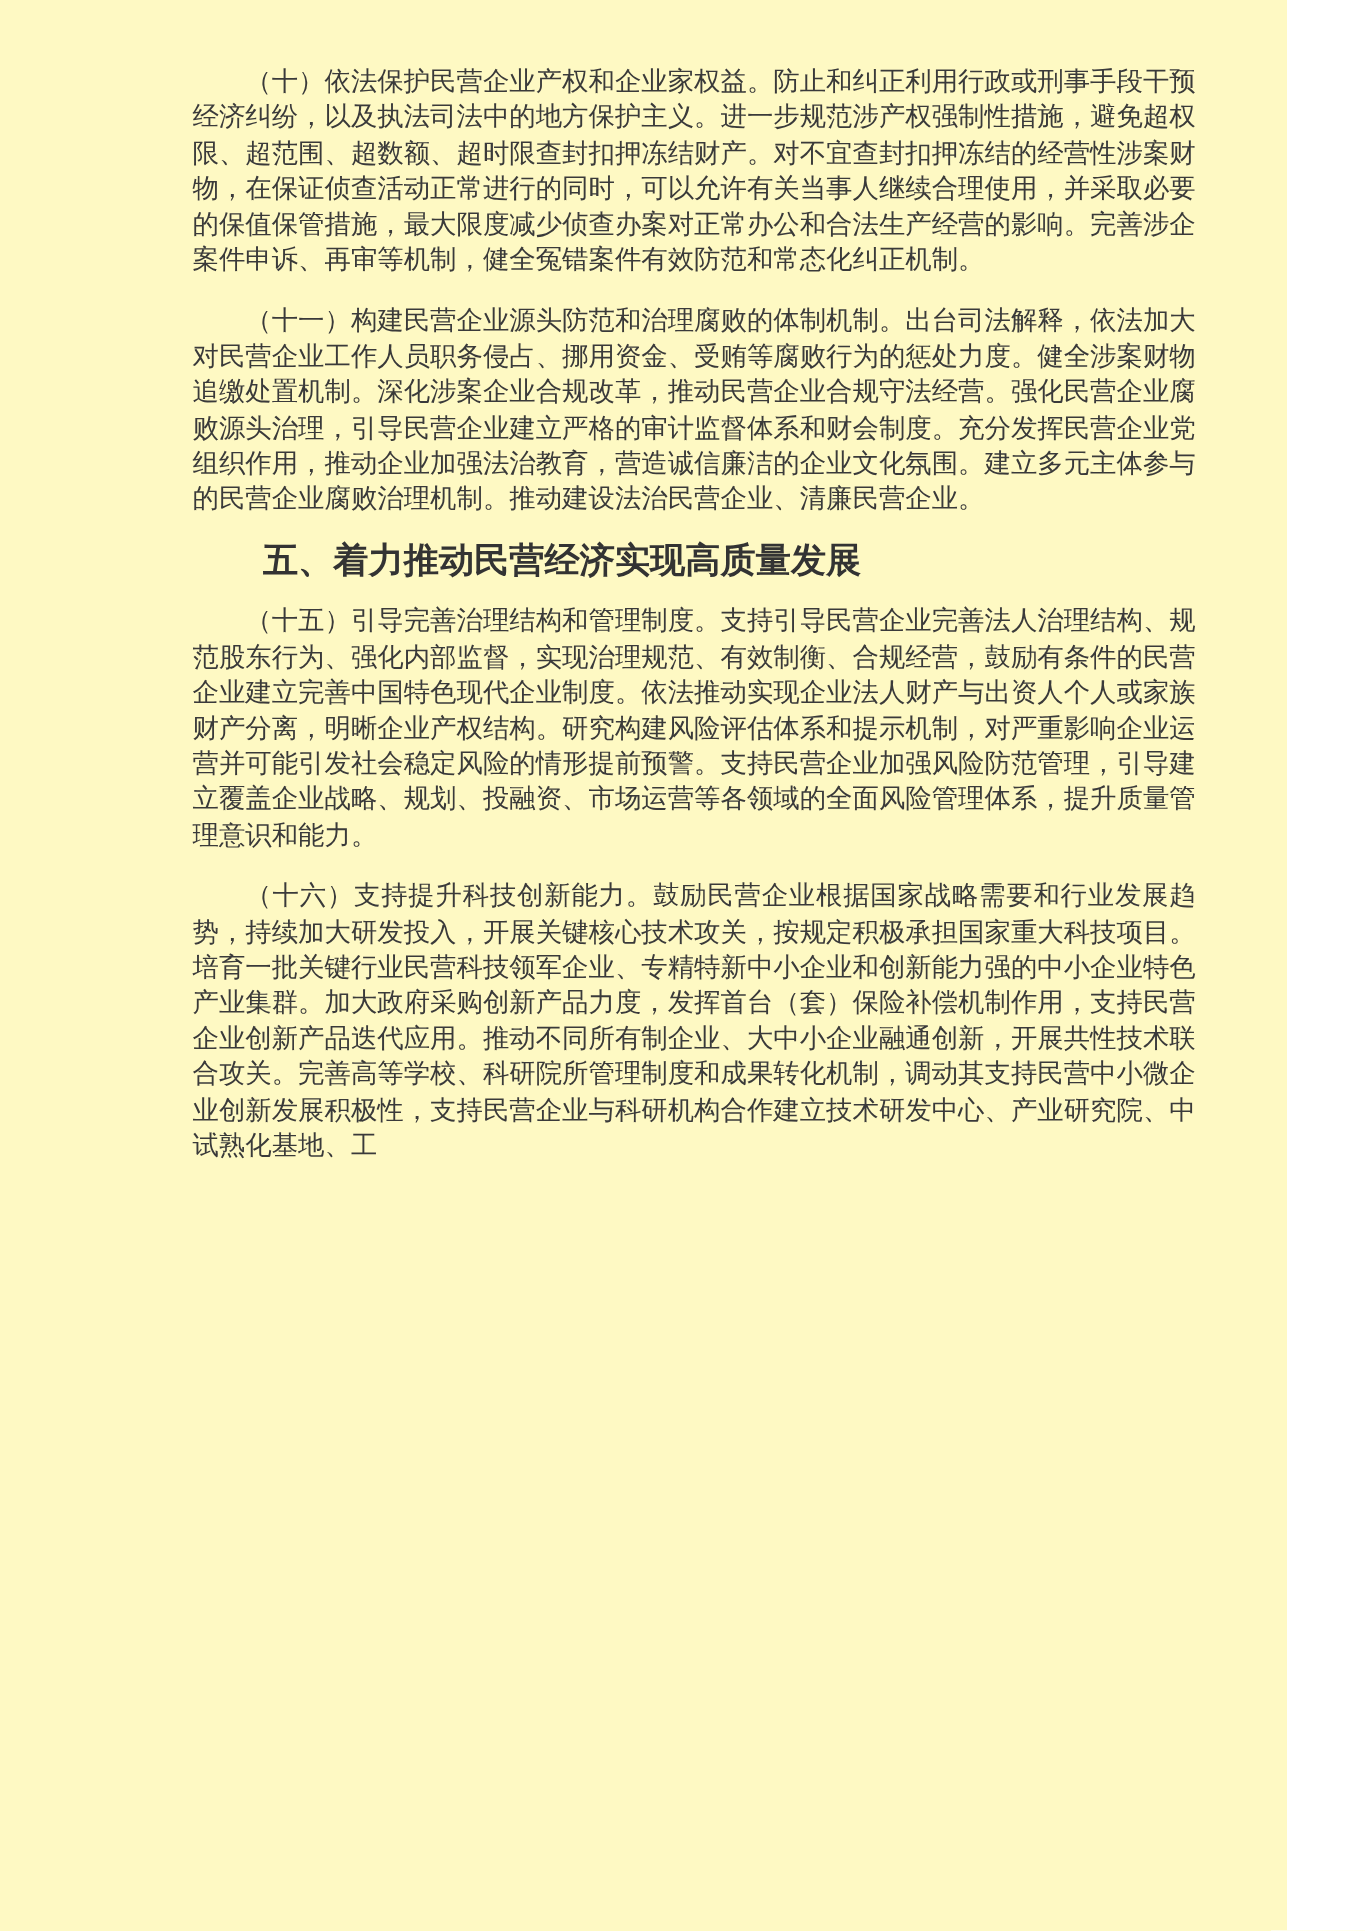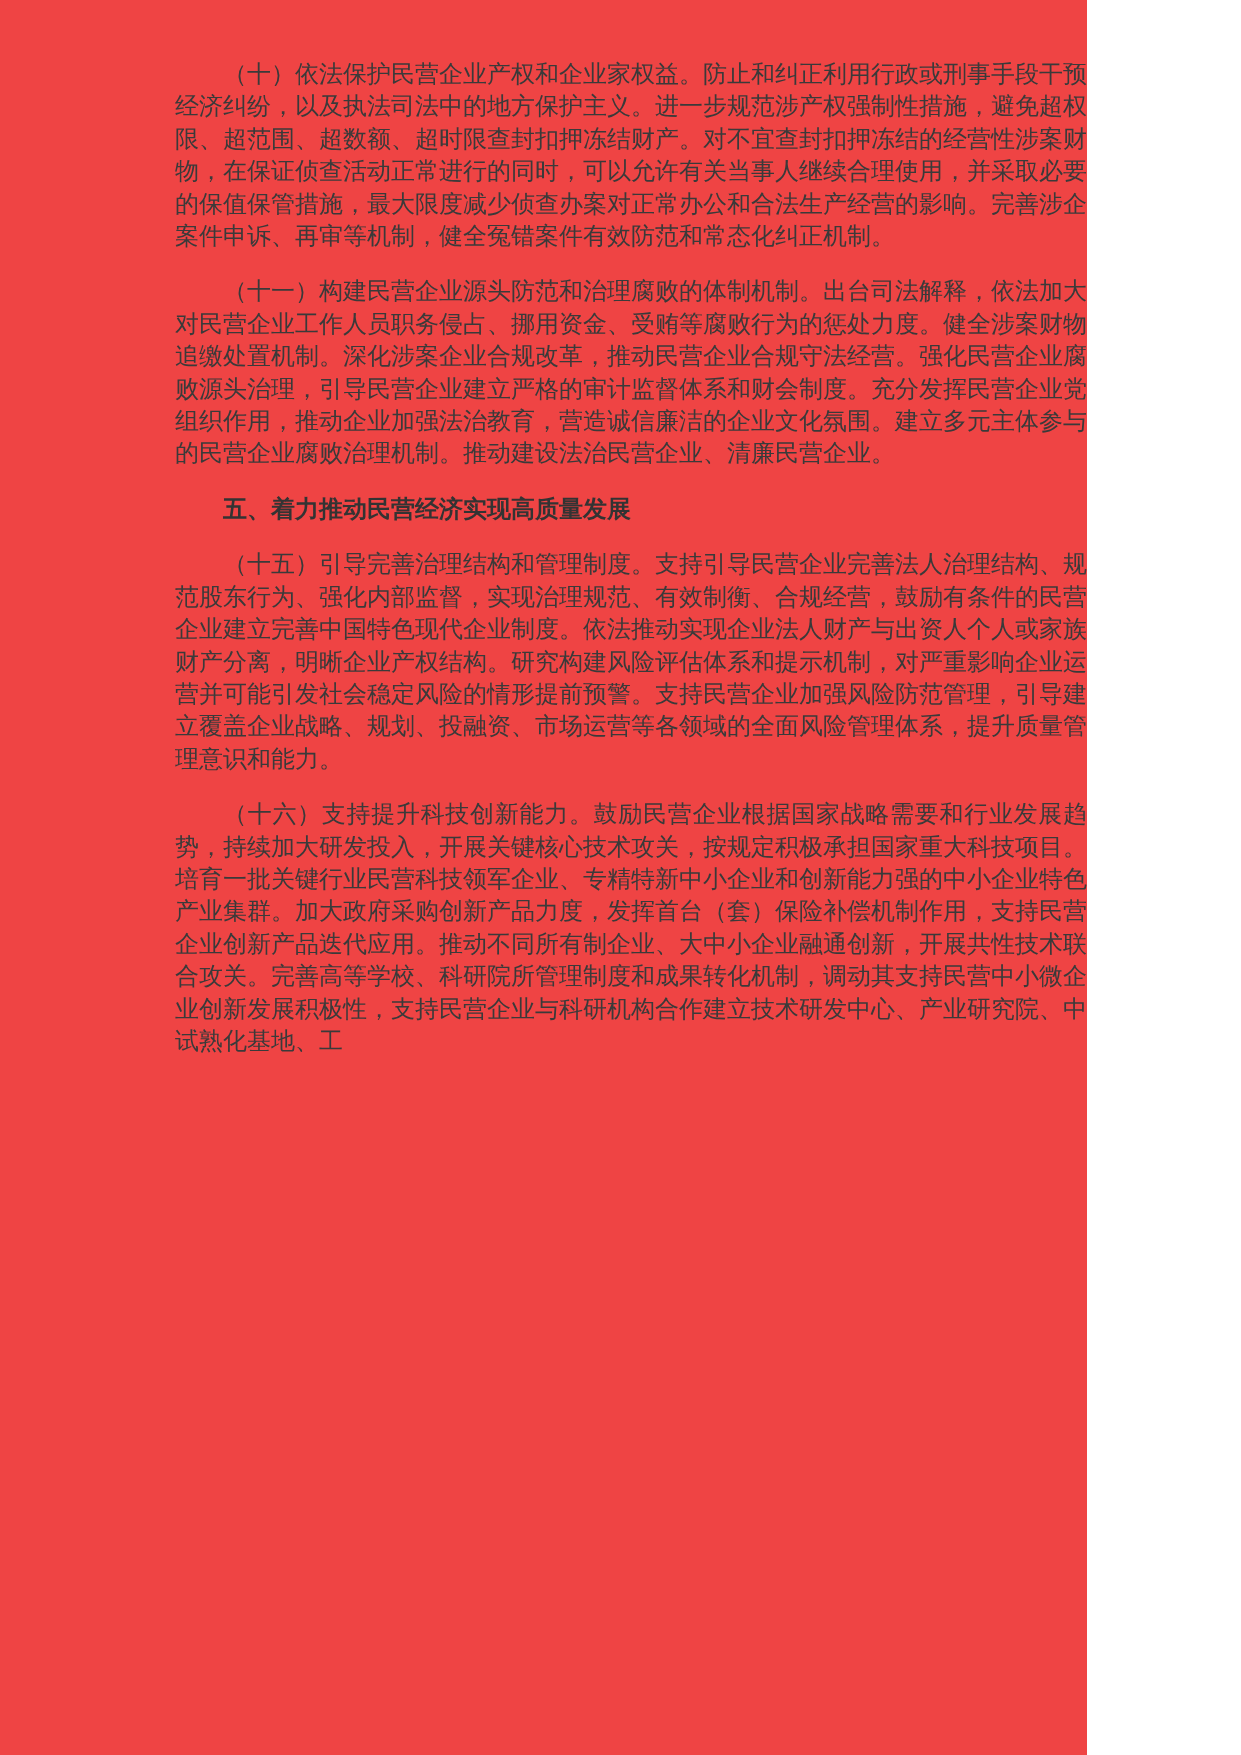--- a/index.html
+++ b/index.html
@@ -11,43 +11,43 @@
     width: 1241px;
     height: 1755px;
     position: relative;
     overflow: hidden;
     font-family: "DejaVu Serif", serif;
   }
   .page {
     position: absolute;
     left: 0;
     top: 0;
-    width: 1087px;
+    width: 1170px;
     height: 1755px;
-    background: #ef4444;
+    background: #fef9c3;
   }
   .content {
     position: absolute;
     left: 175px;
     top: 58px;
     width: 912px;
     font-size: 24px;
     line-height: 32.4px;
     color: #3a3a3a;
     text-align: justify;
     letter-spacing: 0;
   }
   .content p.paragraph {
     margin: 0 0 23px 0;
     text-indent: 2em;
   }
   .content h2.heading {
     margin: 0 0 23px 0;
     text-indent: 2em;
-    font-size: 24px;
+    font-size: 32px;
     line-height: 32.4px;
     font-weight: bold;
     color: #333333;
     font-family: "DejaVu Sans", sans-serif;
   }
 </style>
 </head>
 <body>
 
 <div class="page">

